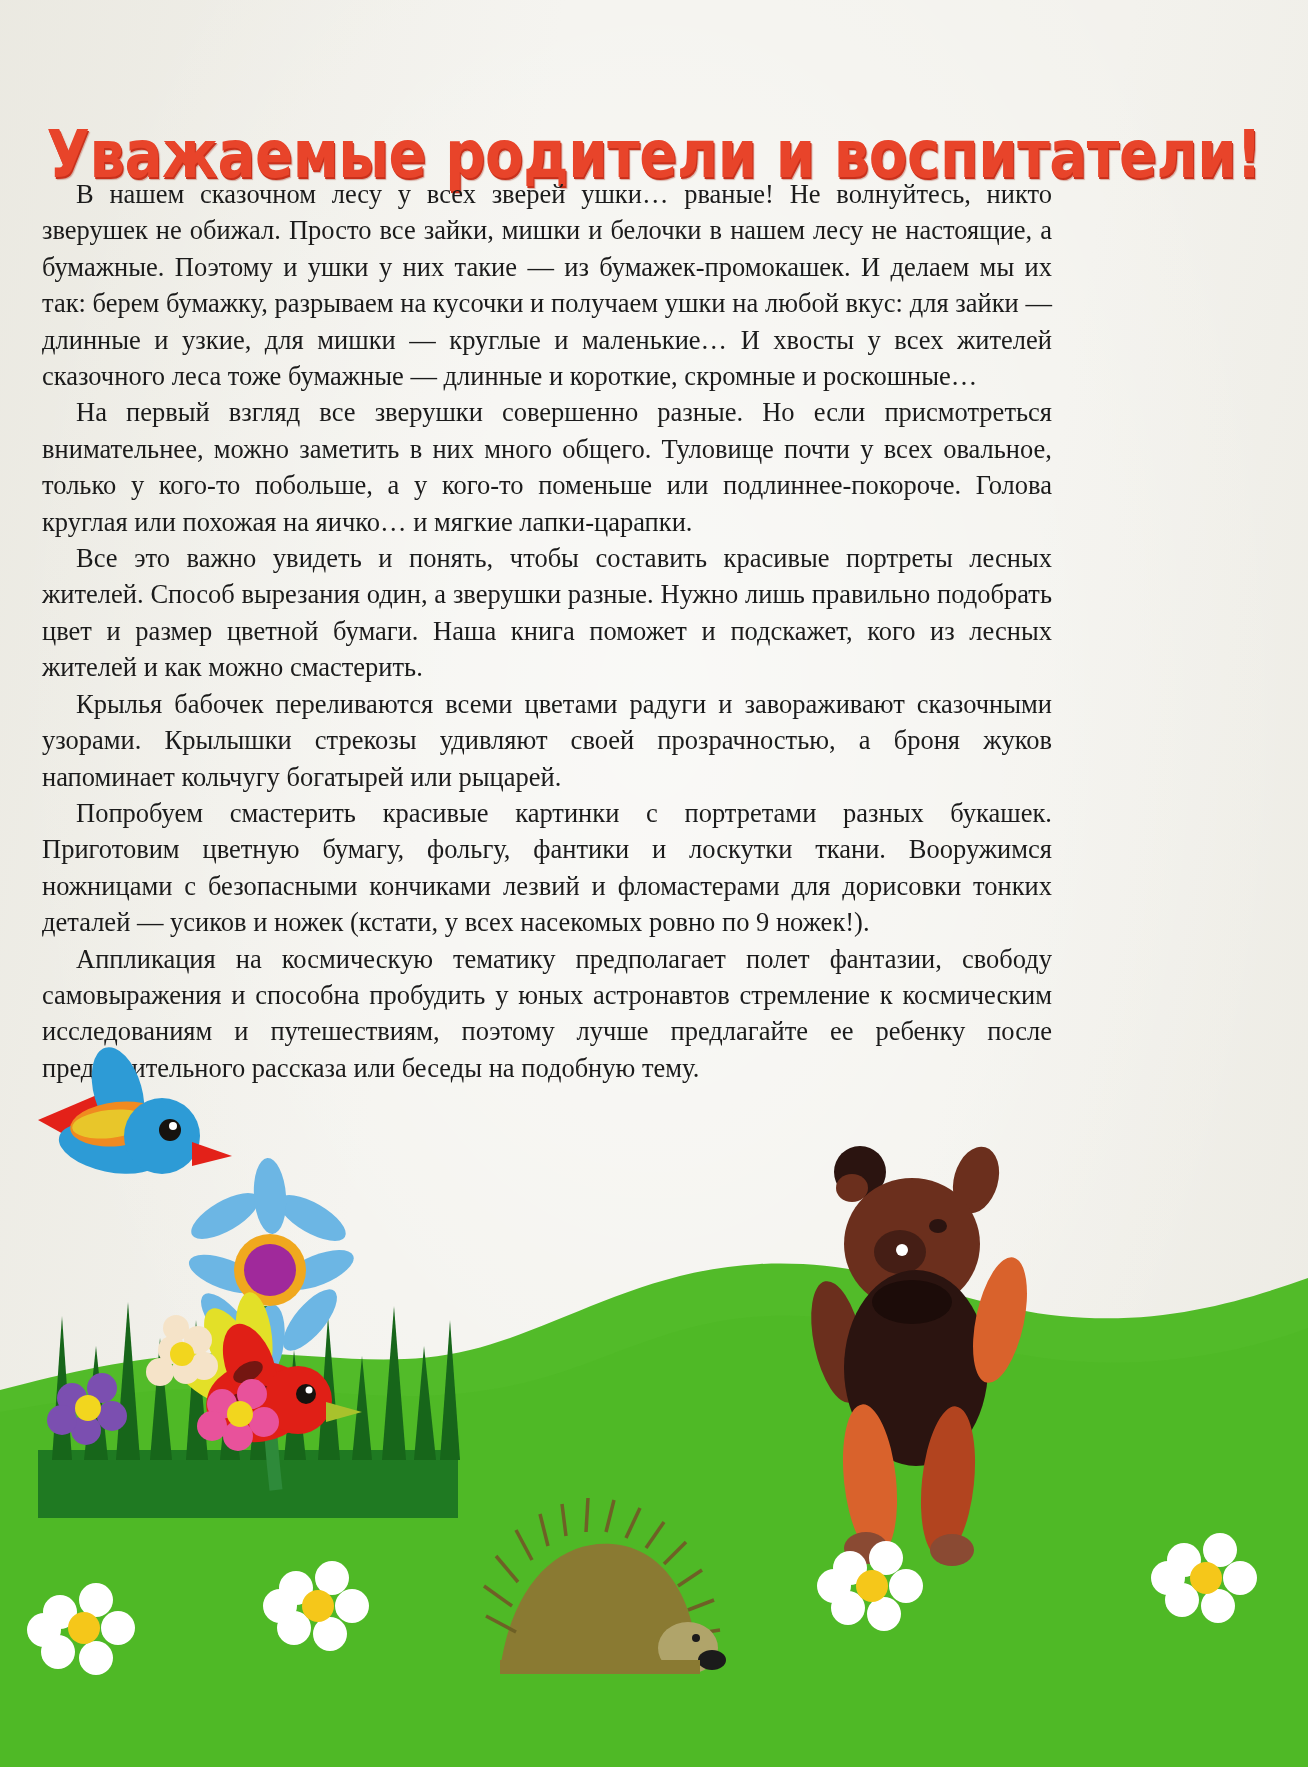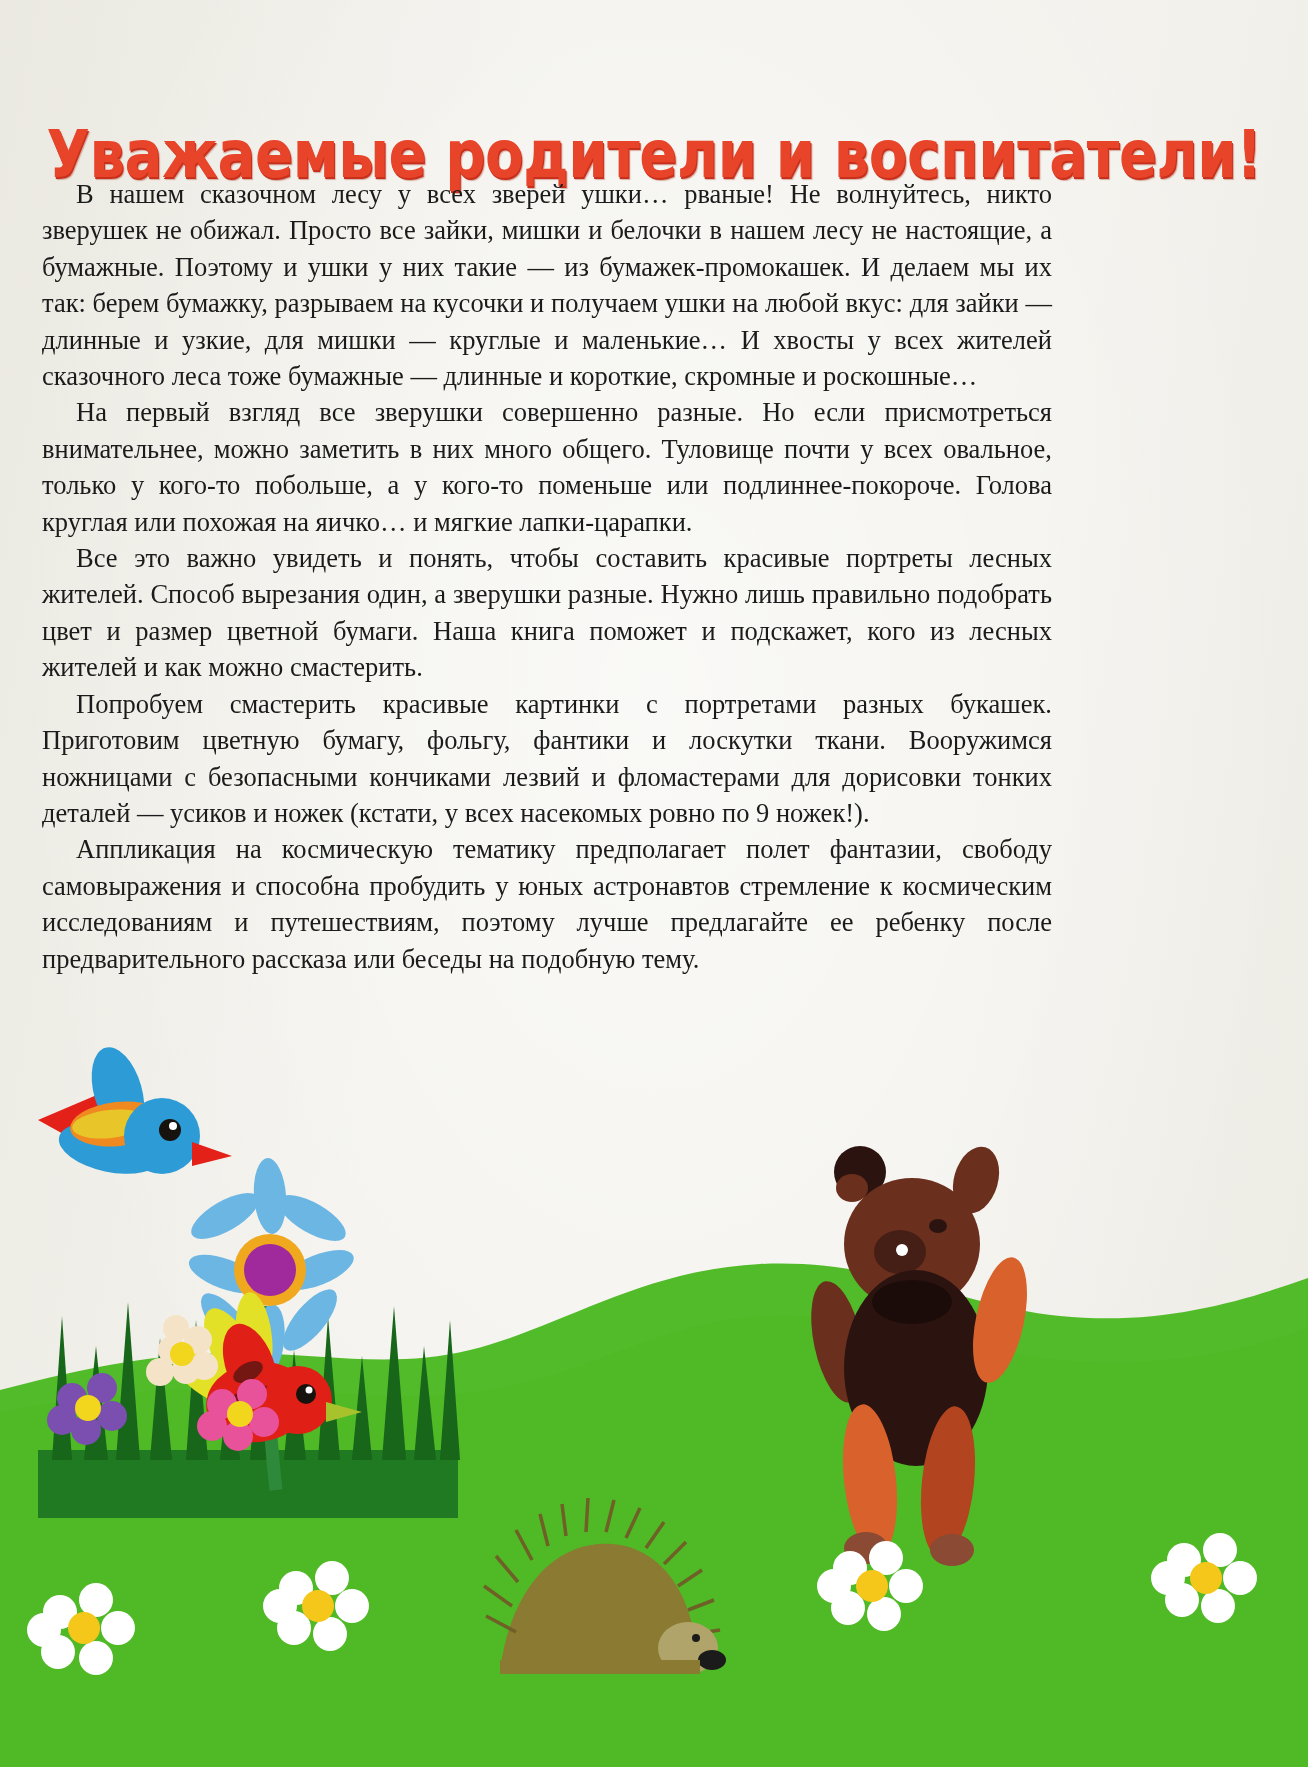--- a/index.html
+++ b/index.html
@@ -68,20 +68,21 @@
 
 <div class="page">
   <div class="paper-grain"></div>
 
   <h1 class="title">Уважаемые родители и воспитатели!</h1>
 
   <div class="article">
     <p>В нашем сказочном лесу у всех зверей ушки… рваные! Не волнуйтесь, никто зверушек не обижал. Просто все зайки, мишки и белочки в нашем лесу не настоящие, а бумажные. Поэтому и ушки у них такие — из бумажек-промокашек. И делаем мы их так: берем бумажку, разрываем на кусочки и получаем ушки на любой вкус: для зайки — длинные и узкие, для мишки — круглые и маленькие… И хвосты у всех жителей сказочного леса тоже бумажные — длинные и короткие, скромные и роскошные…</p>
     <p>На первый взгляд все зверушки совершенно разные. Но если присмотреться внимательнее, можно заметить в них много общего. Туловище почти у всех овальное, только у кого-то побольше, а у кого-то поменьше или подлиннее-покороче. Голова круглая или похожая на яичко… и мягкие лапки-царапки.</p>
     <p>Все это важно увидеть и понять, чтобы составить красивые портреты лесных жителей. Способ вырезания один, а зверушки разные. Нужно лишь правильно подобрать цвет и размер цветной бумаги. Наша книга поможет и подскажет, кого из лесных жителей и как можно смастерить.</p>
+    <p>Крылья бабочек переливаются всеми цветами радуги и завораживают сказочными узорами. Крылышки стрекозы удивляют своей прозрачностью, а броня жуков напоминает кольчугу богатырей или рыцарей.</p>
     <p>Попробуем смастерить красивые картинки с портретами разных букашек. Приготовим цветную бумагу, фольгу, фантики и лоскутки ткани. Вооружимся ножницами с безопасными кончиками лезвий и фломастерами для дорисовки тонких деталей — усиков и ножек (кстати, у всех насекомых ровно по 9 ножек!).</p>
     <p>Аппликация на космическую тематику предполагает полет фантазии, свободу самовыражения и способна пробудить у юных астронавтов стремление к космическим исследованиям и путешествиям, поэтому лучше предлагайте ее ребенку после предварительного рассказа или беседы на подобную тему.</p>
   </div>
 
   <div class="art">
     <svg width="1308" height="747" viewBox="0 0 1308 747" xmlns="http://www.w3.org/2000/svg">
 
       <g>
         <path d="M0,370 C70,352 130,338 200,334 C300,328 380,352 470,330
                  C560,308 640,250 760,244 C880,238 960,286 1060,296

